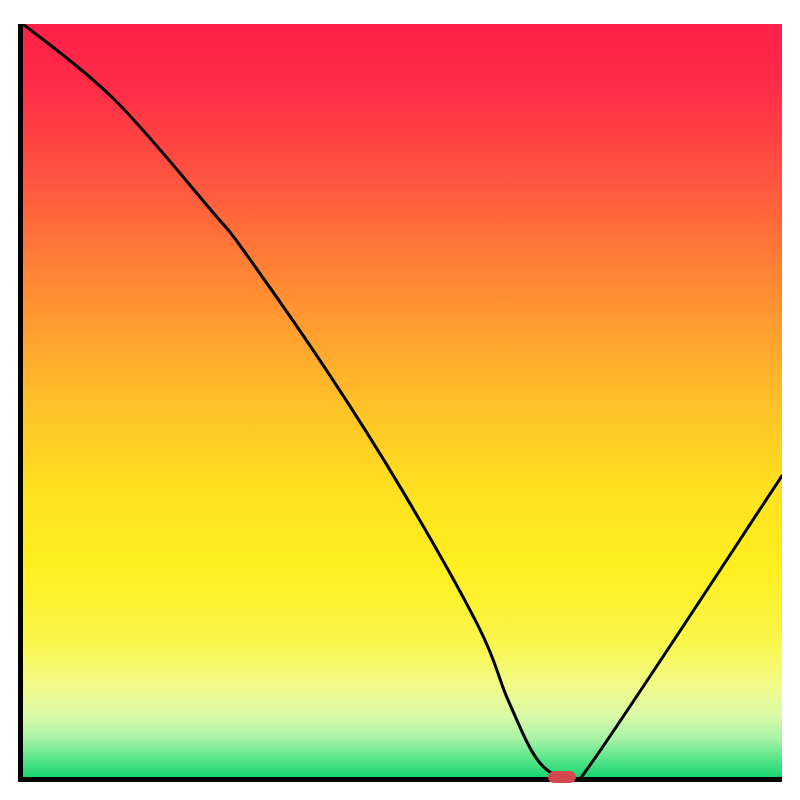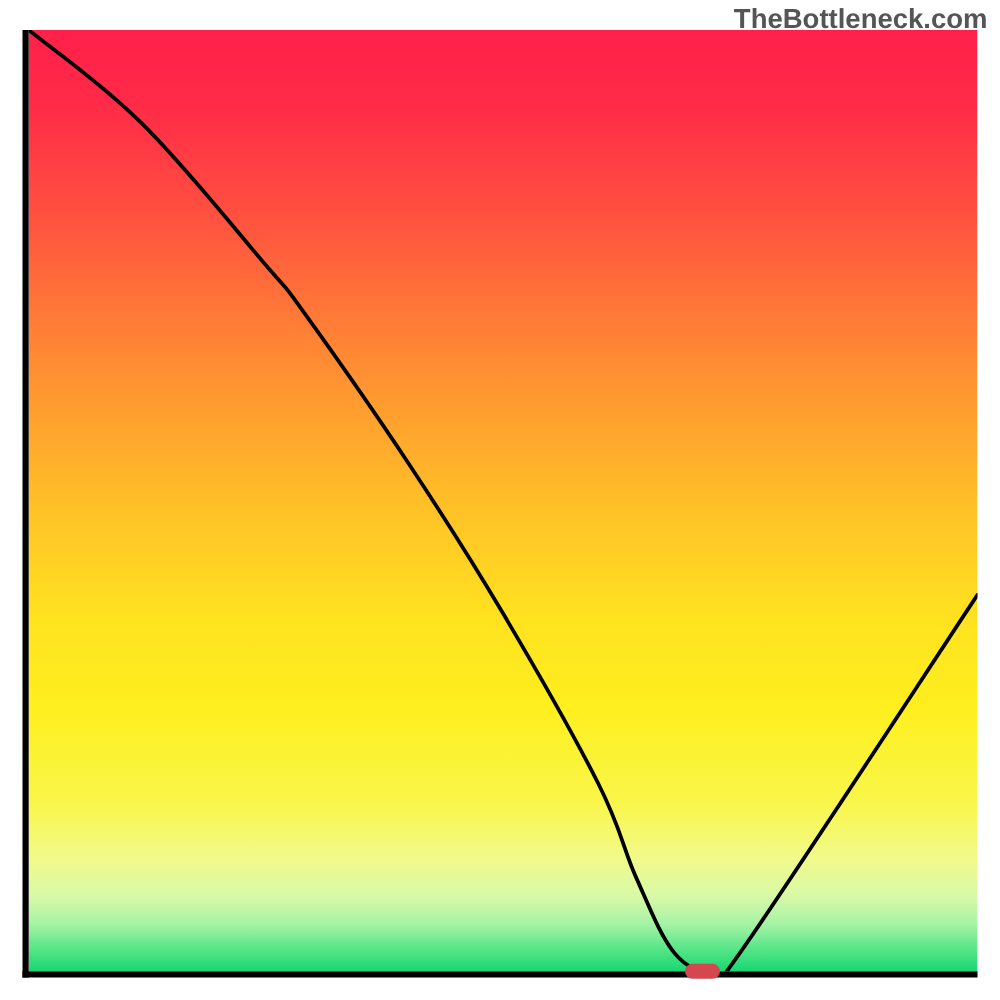--- a/index.html
+++ b/index.html
@@ -44,21 +44,20 @@
     width: 28px;
     height: 12px;
     border-radius: 6px;
     z-index: 4;
   }
 </style>
 </head>
 <body>
 
 <div class="chart-container">
-  <div class="watermark">TheBottleneck.com</div>
   <div class="plot-area">
     <svg class="gradient-bg" viewBox="0 0 759 753" preserveAspectRatio="none">
       <defs>
         <linearGradient id="bg-grad" x1="0" y1="0" x2="0" y2="1">
             <stop offset="0%" stop-color="#ff2049"></stop>
             <stop offset="8%" stop-color="#ff2b47"></stop>
             <stop offset="20%" stop-color="#ff5240"></stop>
             <stop offset="35%" stop-color="#ff8b33"></stop>
             <stop offset="50%" stop-color="#ffbf28"></stop>
             <stop offset="62%" stop-color="#ffe120"></stop>

